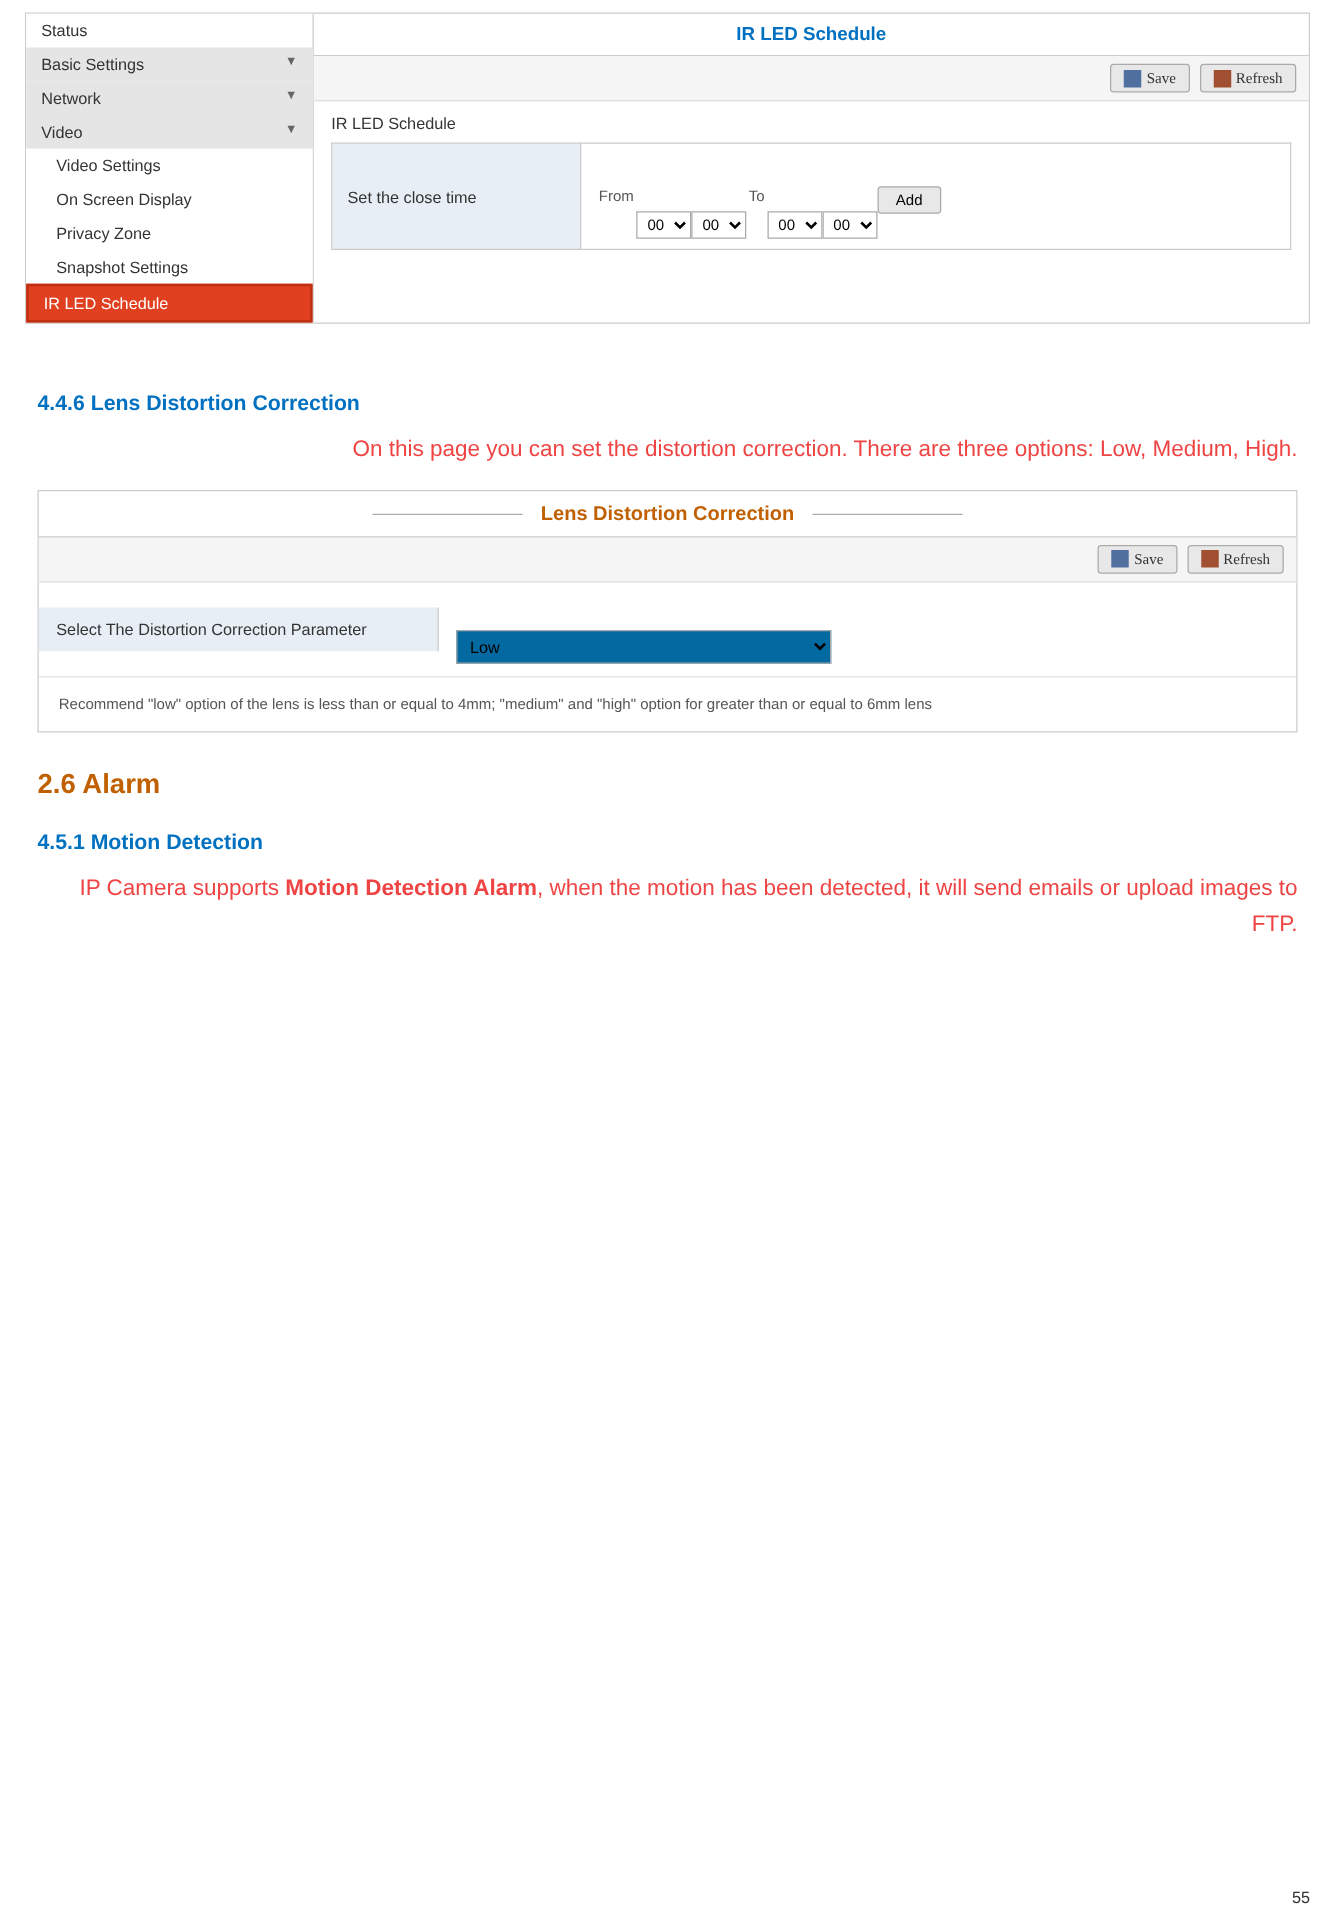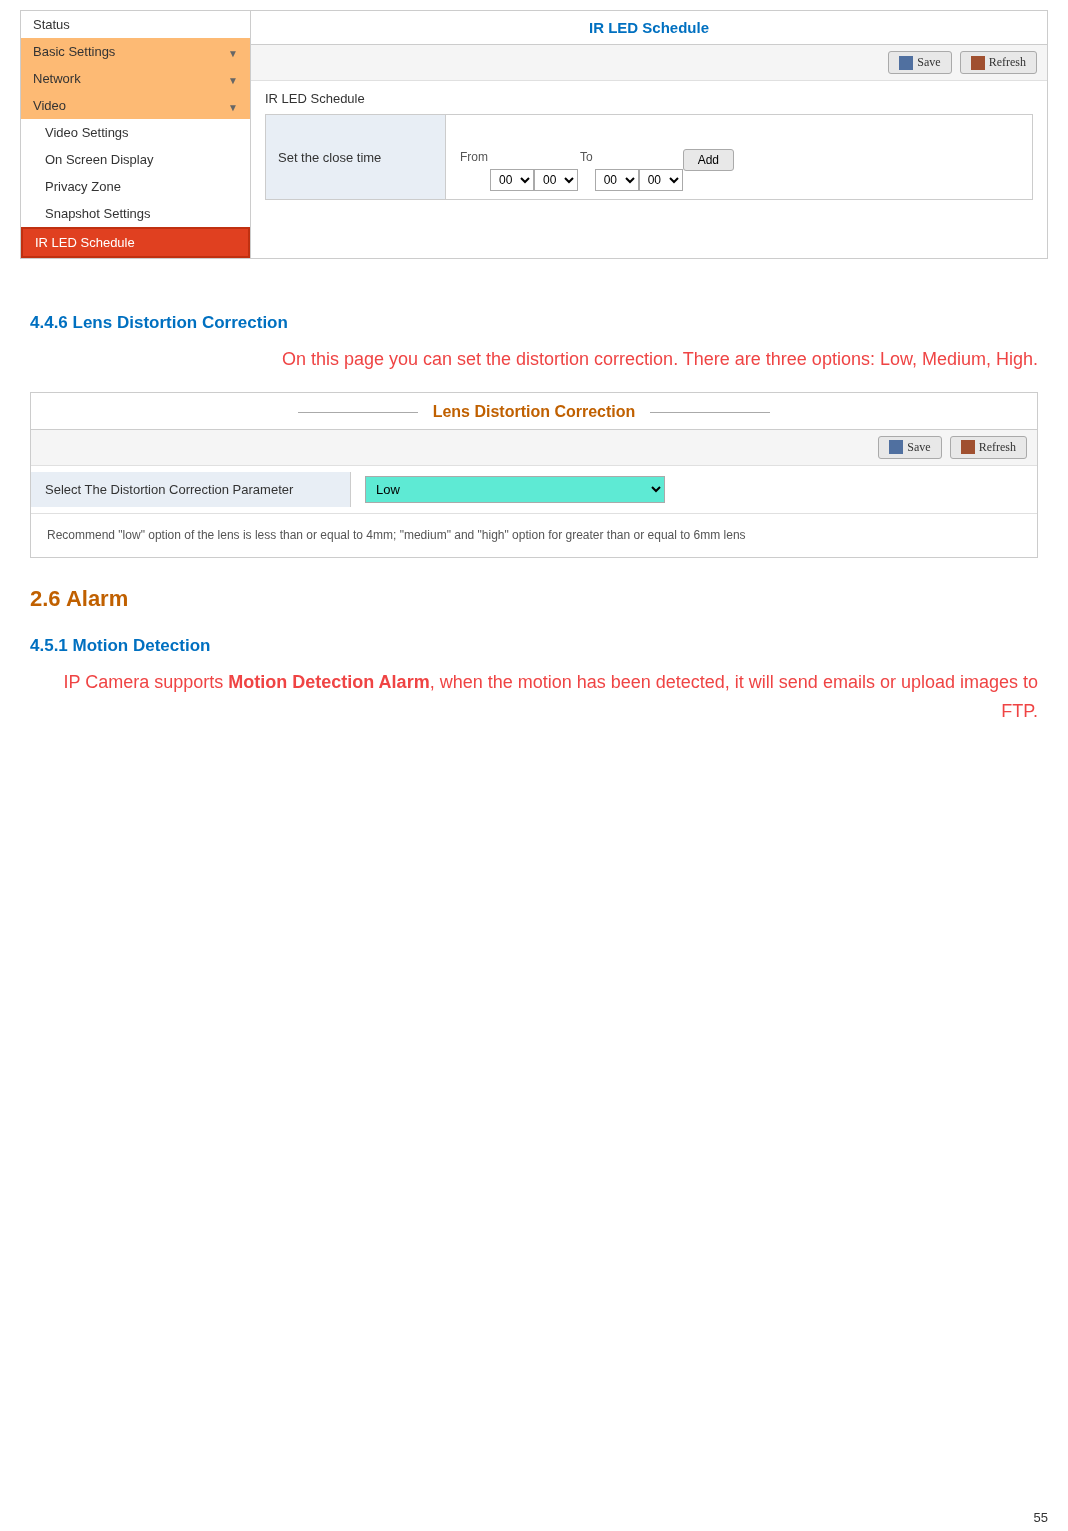--- a/index.html
+++ b/index.html
@@ -27,25 +27,25 @@
       border-right: 1px solid #ccc;
       background: #fff;
       flex-shrink: 0;
     }
     .sidebar-item {
       padding: 6px 12px;
       font-size: 13px;
       color: #333;
       cursor: pointer;
       display: flex;
-      align-items: flex-end;
+      align-items: flex-start;
       justify-content: space-between;
     }
     .sidebar-item.with-bg {
-      background: #fdba74;
+      background: #e5e5e5;
       font-weight: normal;
     }
     .sidebar-item.highlighted {
       background: #e04020;
       color: #fff;
       border: 2px solid #c03010;
     }
     .sidebar-item .arrow {
       font-size: 10px;
       color: #666;
@@ -116,21 +116,21 @@
       border: 1px solid #ccc;
     }
     .schedule-table td {
       border: 1px solid #ccc;
       padding: 8px 12px;
       vertical-align: middle;
       font-size: 13px;
     }
     .schedule-table .label-cell {
       background: #e8eef5;
-      width: 180px;
+      width: 199px;
       color: #333;
     }
     .time-controls {
       display: flex;
       align-items: center;
       gap: 0;
       flex-wrap: wrap;
     }
     .time-select {
       padding: 2px 4px;
@@ -227,21 +227,22 @@
     }
     .ldc-param-value {
       padding: 10px 14px;
       flex: 1;
     }
     .ldc-select {
       width: 300px;
       padding: 4px 6px;
       font-size: 13px;
       border: 1px solid #aaa;
-      background: #5eead4;
+      background: #0369a1;
+      margin-top: 28px;
     }
 
     .ldc-recommend {
       padding: 12px 16px;
       font-size: 12px;
       color: #555;
       line-height: 1.6;
     }
 
     

